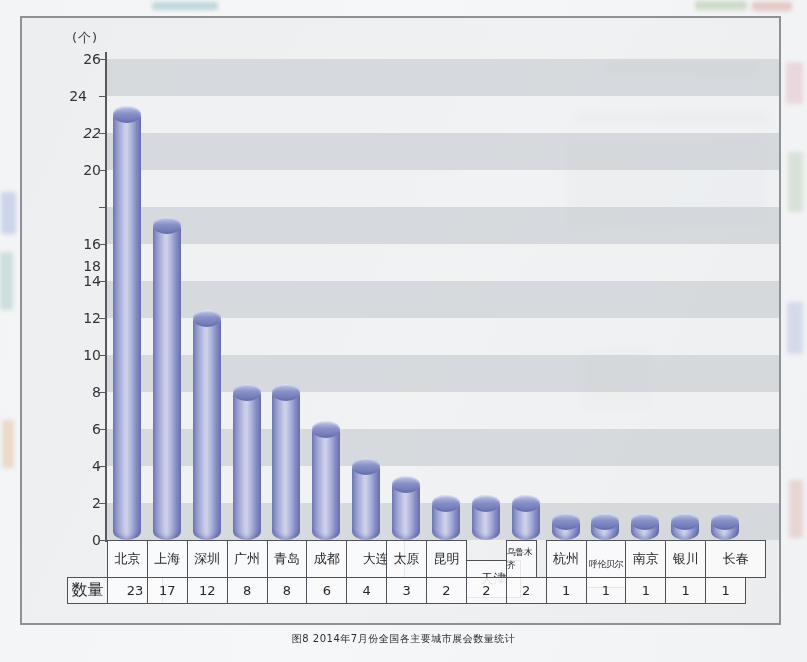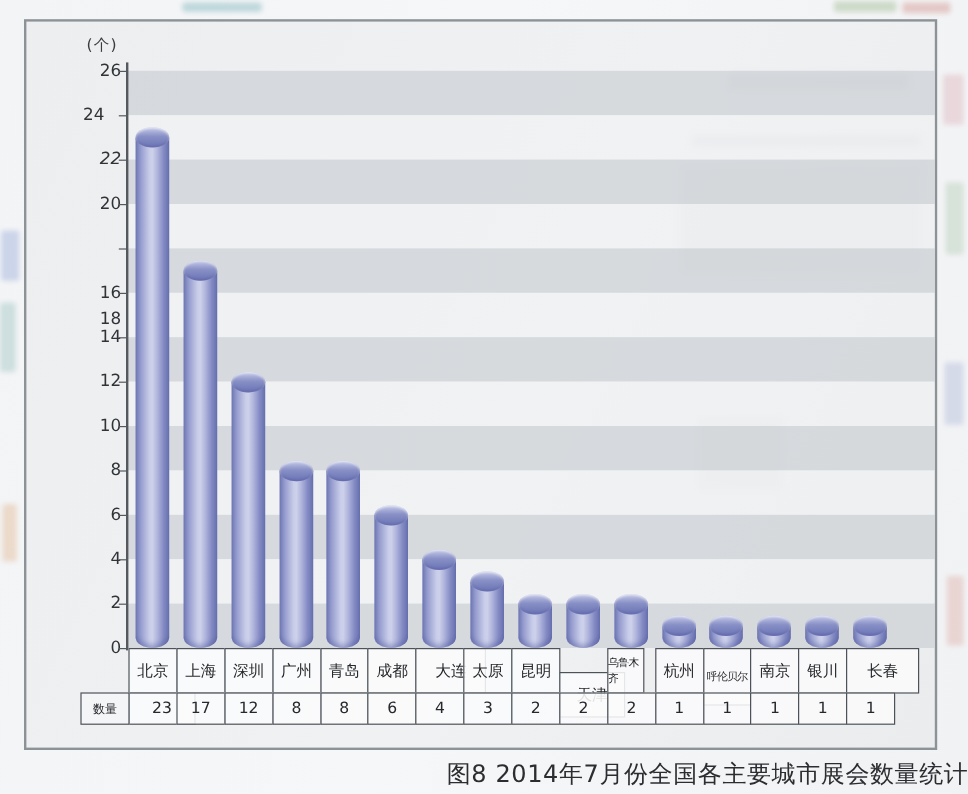--- a/index.html
+++ b/index.html
@@ -41,25 +41,25 @@
   }
   .cell{
     position:absolute;box-sizing:border-box;border:1px solid #4d5258;
     background:rgba(250,251,252,0.88);
     display:flex;align-items:center;justify-content:center;
     font-size:13px;color:#26282b;
   }
   .cell.small-text{font-size:9px;letter-spacing:-0.5px;}
   .row-header{
     background:rgba(244,245,247,0.92);
-    font-size:10px;
+    font-size:16px;
   }
   .caption{
-    position:absolute;left:0;top:632px;width:807px;text-align:right;
-    font-size:20px;color:#2b2d30;letter-spacing:0.5px;
+    position:absolute;left:0;top:632px;width:807px;text-align:center;
+    font-size:10px;color:#2b2d30;letter-spacing:0.5px;
   }
   .artifact{position:absolute;filter:blur(2px);border-radius:2px;pointer-events:none;}
   .ghost{position:absolute;filter:blur(3px);background:#c6cbd0;pointer-events:none;}
 </style>
 </head>
 <body>
 
 <div class="artifact" style="left:152px;top:2px;width:66px;height:8px;background:rgba(90,160,170,0.35);"></div>
 <div class="artifact" style="left:695px;top:1px;width:52px;height:9px;background:rgba(120,160,95,0.30);"></div>
 <div class="artifact" style="left:752px;top:2px;width:40px;height:9px;background:rgba(190,90,80,0.28);"></div>

